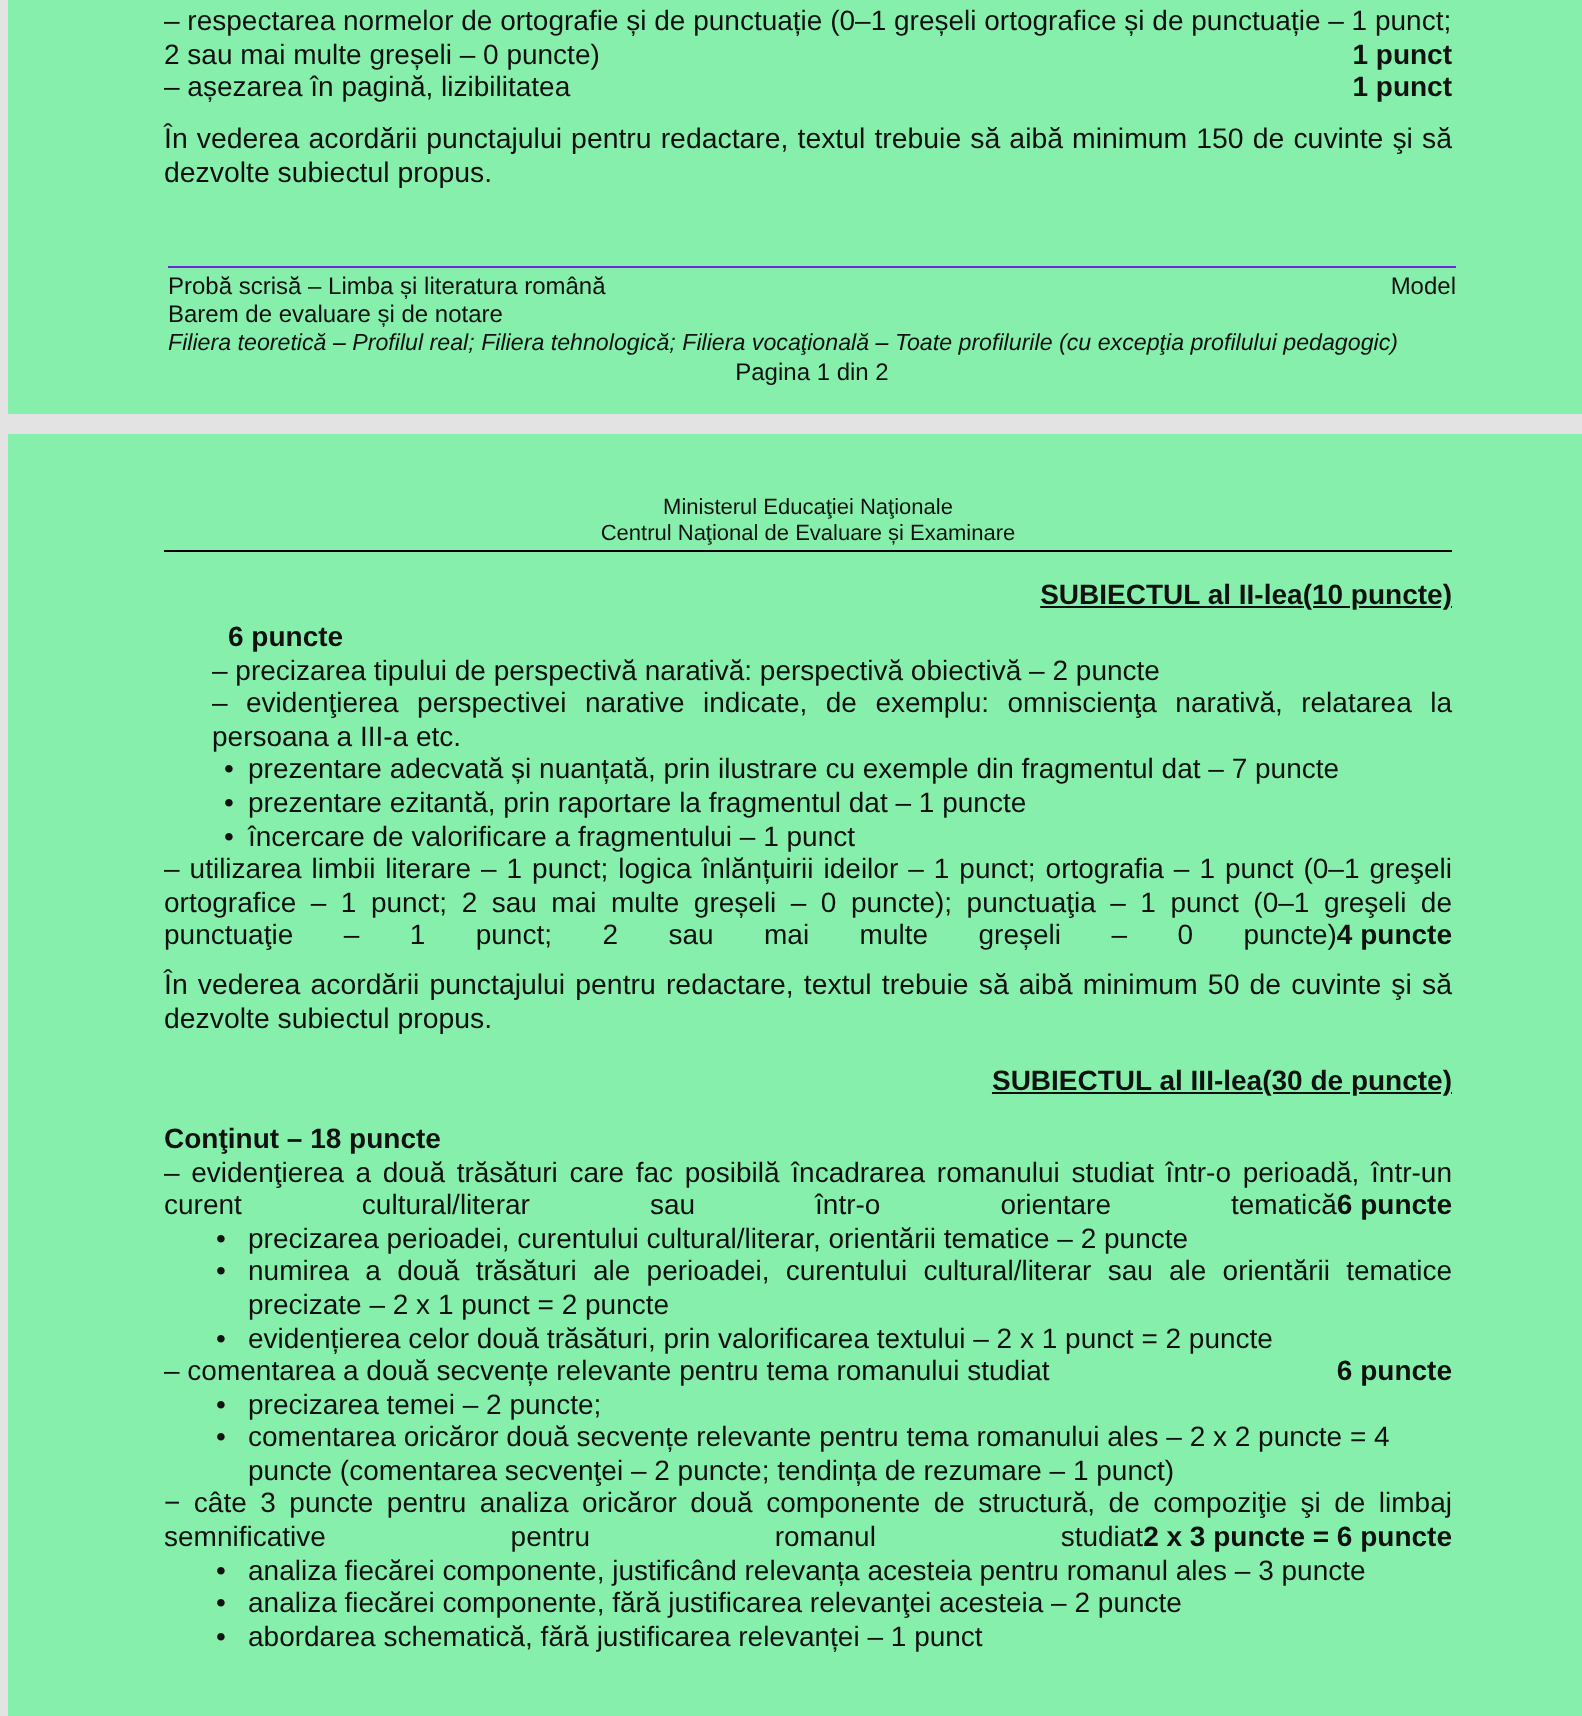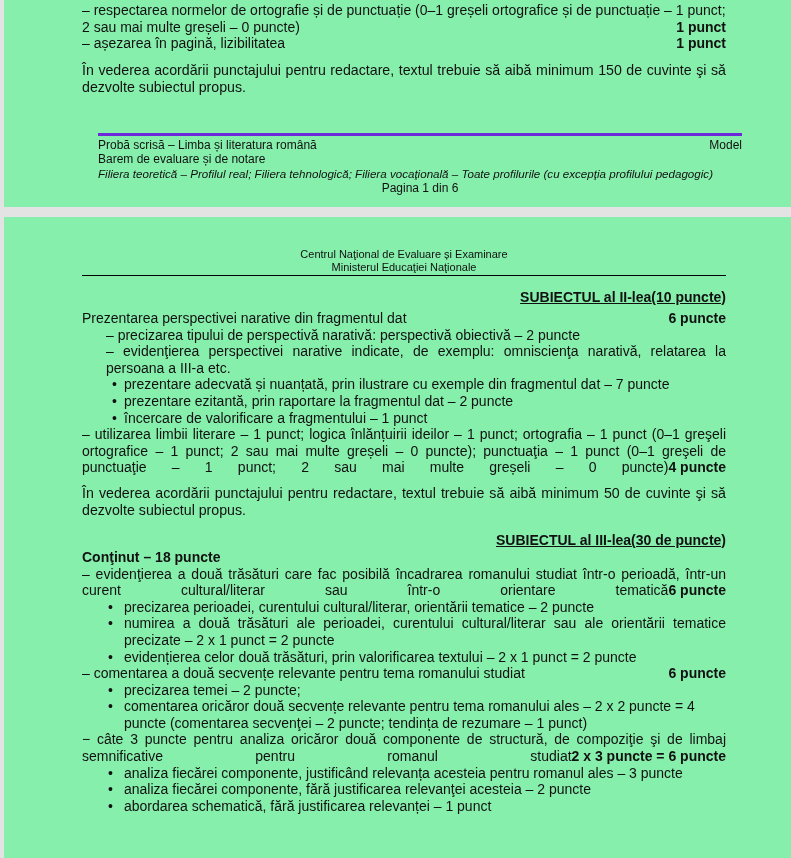--- a/index.html
+++ b/index.html
@@ -17,21 +17,21 @@
   #page2 { top: 217px; height: 641px; }
   .content {
     position: absolute; left: 78px; width: 644px;
     font-size: 14px; line-height: 16.6px;
   }
   .ln { display: flex; justify-content: space-between; white-space: nowrap; }
   .ln .pts { font-weight: bold; margin-left: 32px; }
   .just { text-align: justify; }
   .bold { font-weight: bold; }
   .bnote { font-weight: normal; text-align: justify; font-size: 14.2px; line-height: 17px; }
-  .footer { position: absolute; left: 94px; top: 133px; width: 644px; border-top: 3px solid #6d28d9; padding-top: 2px; font-size: 12px; line-height: 14.3px; }
+  .footer { position: absolute; left: 80px; top: 133px; width: 644px; border-top: 1px solid #6d28d9; padding-top: 2px; font-size: 12px; line-height: 14.3px; }
   .footer .row { display: flex; justify-content: space-between; }
   .footer .italic { font-style: italic; font-size: 11.6px; white-space: nowrap; }
   .footer .center { text-align: center; }
   .hdr { position: absolute; left: 78px; top: 31px; width: 644px; text-align: center; font-size: 11px; line-height: 12.6px; border-bottom: 1.5px solid #000; padding-bottom: 2px; }
   .subj { display: flex; justify-content: flex-end; font-weight: bold; text-decoration: underline; font-size: 14px; line-height: 17px; }
   .ind1 { padding-left: 24px; }
   .bul { position: relative; padding-left: 42px; }
   .bul::before { content: "•"; position: absolute; left: 30px; }
   .bul.w { padding-left: 42px; }
   .bul.w::before { left: 26px; }
@@ -54,56 +54,55 @@
     </div>
     <div class="bnote" style="margin-top:10px">În vederea acordării punctajului pentru redactare, textul trebuie să aibă minimum 150 de cuvinte şi să dezvolte subiectul propus.</div>
   </div>
   <div class="footer">
     <div class="row">
       <span>Probă scrisă – Limba și literatura română</span>
       <span>Model</span>
     </div>
     <div>Barem de evaluare și de notare</div>
     <div class="italic">Filiera teoretică – Profilul real; Filiera tehnologică; Filiera vocaţională – Toate profilurile (cu excepţia profilului pedagogic)</div>
-    <div class="center">Pagina 1 din 6</div>
+    <div class="center">Pagina 1 din 2</div>
   </div>
 </div>
 
 <div class="page" id="page2">
   <div class="hdr">
+    <div>Ministerul Educaţiei Naţionale</div>
     <div>Centrul Naţional de Evaluare și Examinare</div>
-    <div>Ministerul Educaţiei Naţionale</div>
   </div>
   <div class="content" style="top:72px">
     <div class="subj">
       <span>SUBIECTUL al II-lea</span>
       <span>(10 puncte)</span>
     </div>
     <div class="ln" style="margin-top:4px">
-      <span>Prezentarea perspectivei narative din fragmentul dat</span>
       <span class="pts">6 puncte</span>
     </div>
     <div class="ind1">– precizarea tipului de perspectivă narativă: perspectivă obiectivă – 2 puncte</div>
     <div class="just" style="padding-left:24px; text-indent:0;">
       <span>– evidenţierea perspectivei narative indicate, de exemplu: omniscienţa narativă, relatarea la persoana a III-a etc.</span>
     </div>
     <div class="bul">prezentare adecvată și nuanțată, prin ilustrare cu exemple din fragmentul dat – 7 puncte</div>
-    <div class="bul">prezentare ezitantă, prin raportare la fragmentul dat – 2 puncte</div>
+    <div class="bul">prezentare ezitantă, prin raportare la fragmentul dat – 1 puncte</div>
     <div class="bul">încercare de valorificare a fragmentului – 1 punct</div>
     <div class="just" style="text-align-last: justify;">
       <span>– utilizarea limbii literare – 1 punct; logica înlănțuirii ideilor – 1 punct; ortografia – 1 punct (0–1 greşeli ortografice – 1 punct; 2 sau mai multe greșeli – 0 puncte); punctuaţia – 1 punct (0–1 greşeli de punctuaţie – 1 punct; 2 sau mai multe greșeli – 0 puncte)</span>
       <span class="pts" style="font-weight:bold; float:right">4 puncte</span>
     </div>
     <div class="bnote" style="margin-top:9px">În vederea acordării punctajului pentru redactare, textul trebuie să aibă minimum 50 de cuvinte şi să dezvolte subiectul propus.</div>
 
     <div class="subj" style="margin-top:13px">
       <span>SUBIECTUL al III-lea</span>
       <span>(30 de puncte)</span>
     </div>
-    <div class="bold" style="margin-top:0">Conţinut – 18 puncte</div>
+    <div class="bold" style="margin-top:12px">Conţinut – 18 puncte</div>
     <div class="just" style="text-align-last: justify;">
       <span>– evidenţierea a două trăsături care fac posibilă încadrarea romanului studiat într-o perioadă, într-un curent cultural/literar sau într-o orientare tematică</span>
       <span class="pts" style="font-weight:bold; float:right">6 puncte</span>
     </div>
     <div class="bul w">precizarea perioadei, curentului cultural/literar, orientării tematice – 2 puncte</div>
     <div class="bul w just">numirea a două trăsături ale perioadei, curentului cultural/literar sau ale orientării tematice precizate – 2 x 1 punct = 2 puncte</div>
     <div class="bul w">evidențierea celor două trăsături, prin valorificarea textului – 2 x 1 punct = 2 puncte</div>
     <div class="ln">
       <span>– comentarea a două secvențe relevante pentru tema romanului studiat</span>
       <span class="pts">6 puncte</span>

